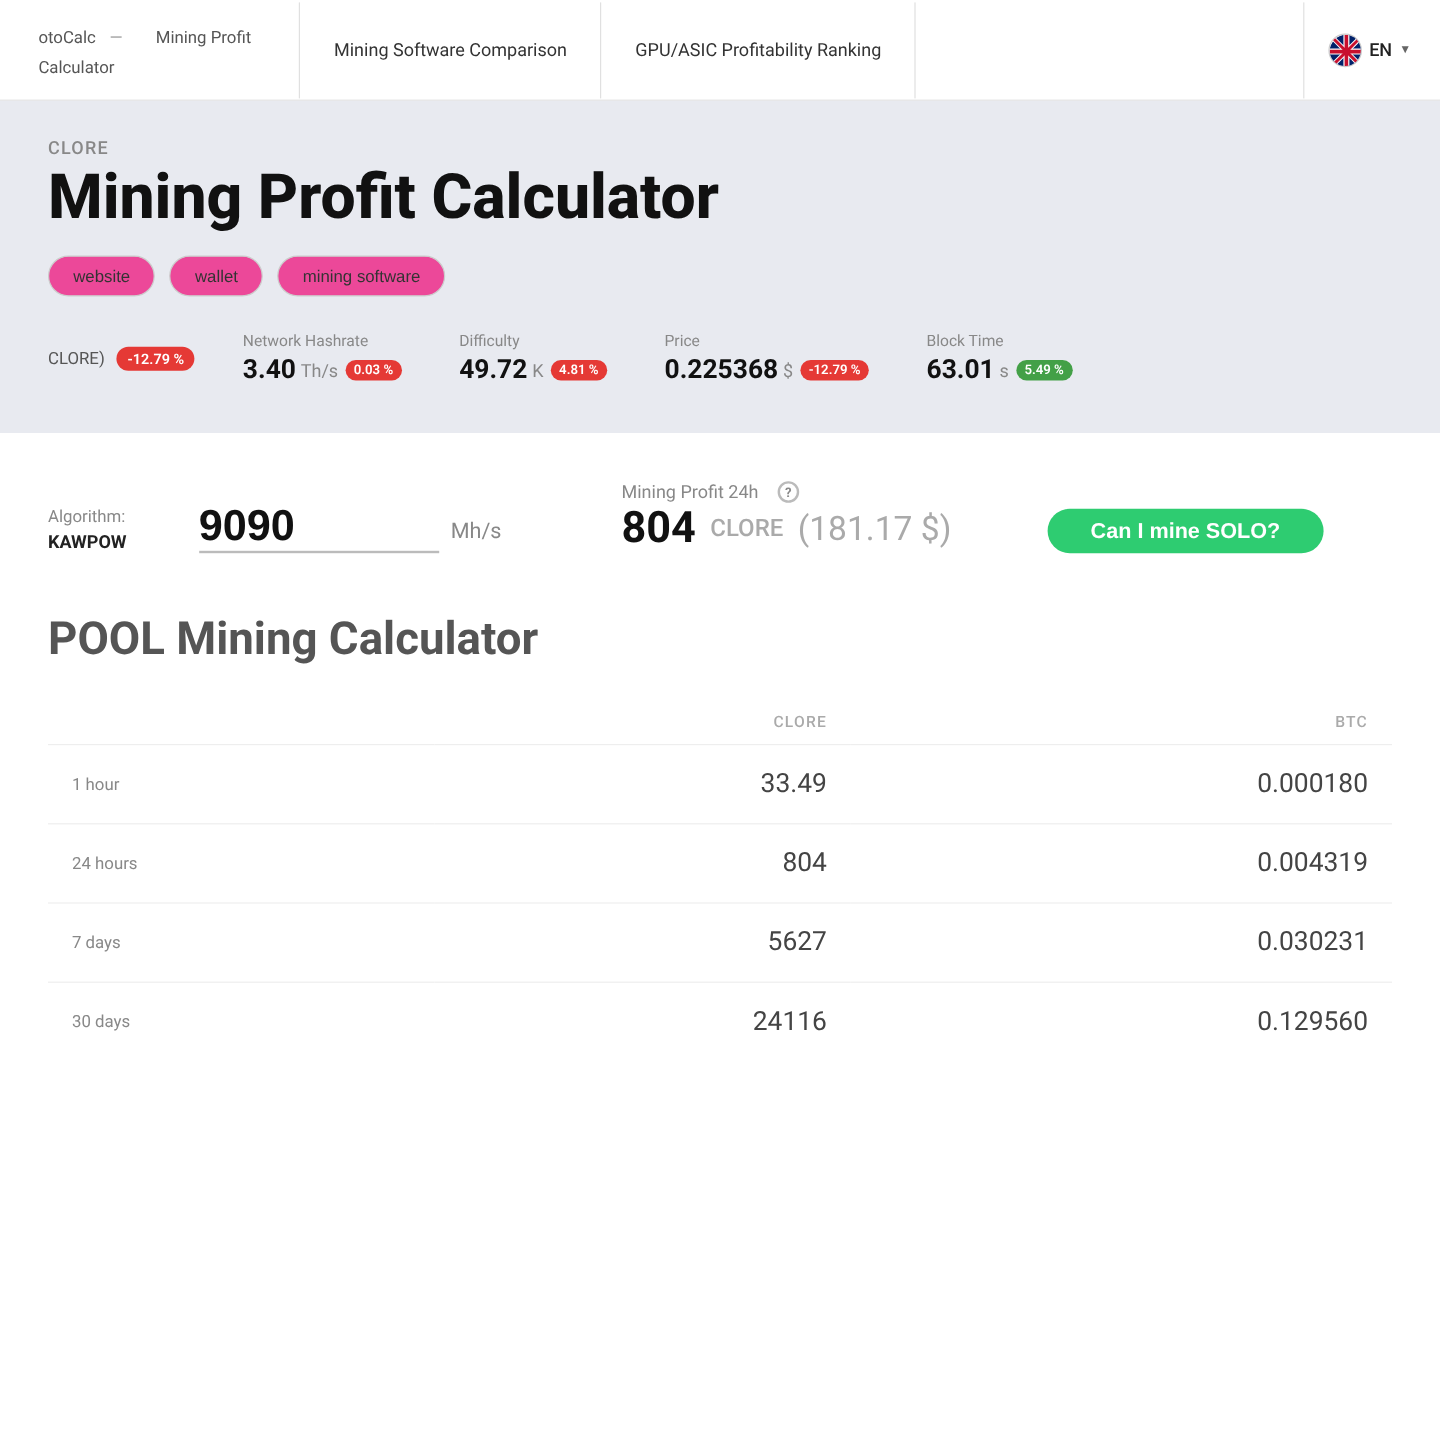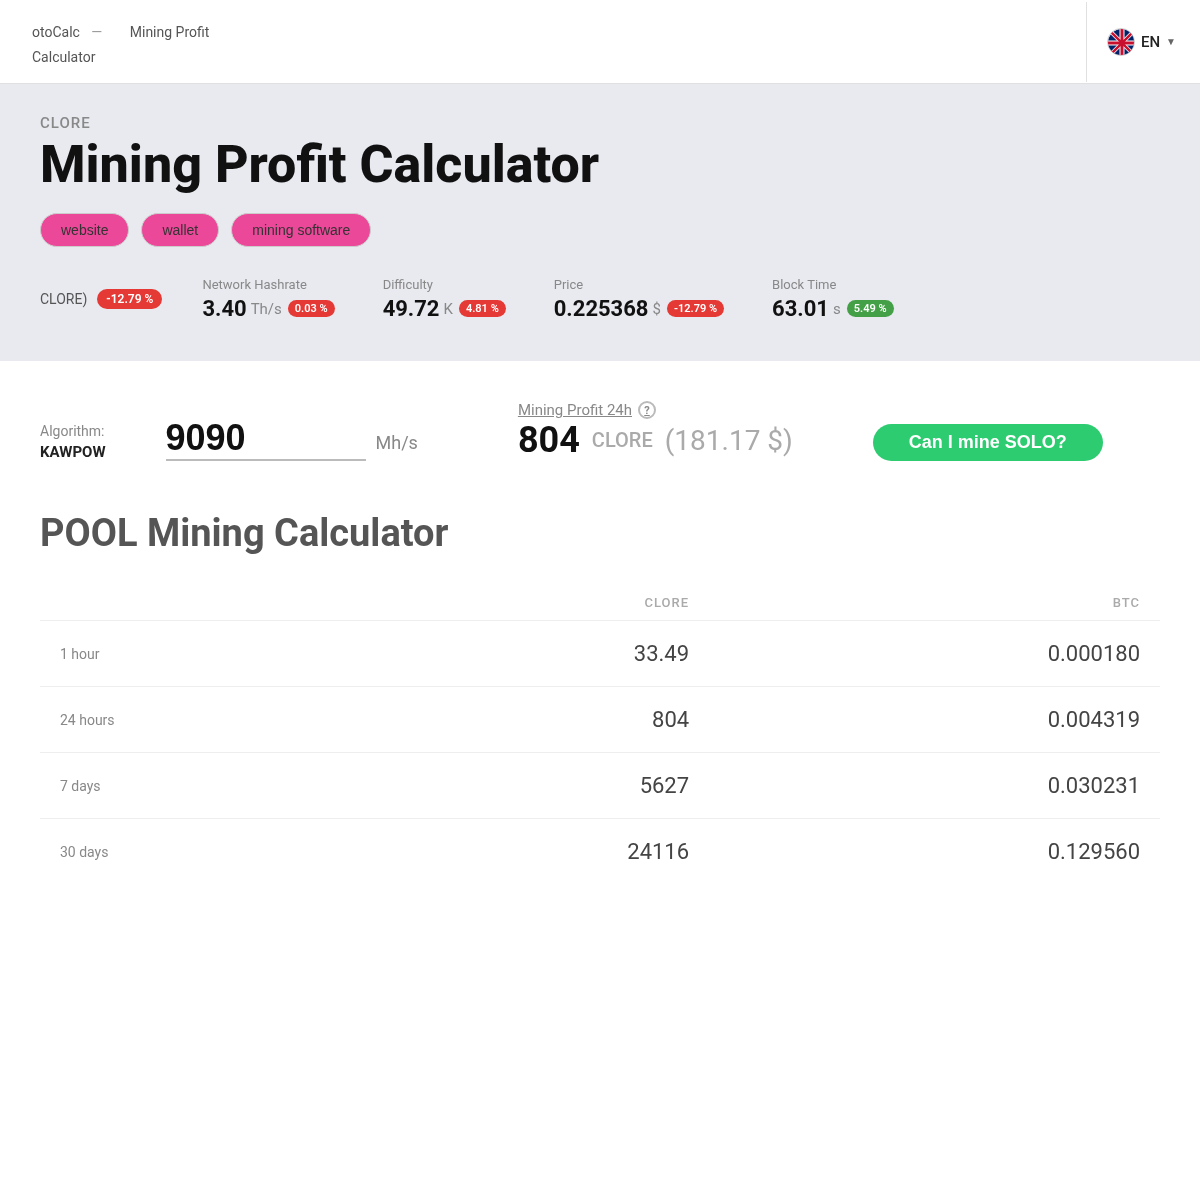--- a/index.html
+++ b/index.html
@@ -212,22 +212,21 @@
     .hashrate-unit {
       font-size: 18px;
       color: #888;
       margin-bottom: 8px;
     }
     .profit-label {
       color: #888;
       font-size: 15px;
       display: flex;
       align-items: center;
-      gap: 6px;
-      text-decoration: underline;
+      gap: 16px;
     }
     .help-icon {
       display: inline-flex;
       align-items: center;
       justify-content: center;
       width: 18px;
       height: 18px;
       border-radius: 50%;
       border: 2px solid #bbb;
       color: #888;
@@ -306,20 +305,24 @@
       font-size: 14px;
     }
   </style>
 </head>
 <body>
 
 <header class="header">
   <div class="header-logo">
     <span>otoCalc</span><span class="separator"> — </span><span class="sub"><span>Mining Profit</span><br><span>Calculator</span></span>
   </div>
+  <nav class="header-nav">
+    <a href="#">Mining Software Comparison</a>
+    <a href="#">GPU/ASIC Profitability Ranking</a>
+  </nav>
   <div class="header-lang">
     <span class="flag-icon">
       <svg width="28" height="28" viewBox="0 0 28 28" xmlns="http://www.w3.org/2000/svg">
         <circle cx="14" cy="14" r="14" fill="#012169"></circle>
         <line x1="0" y1="0" x2="28" y2="28" stroke="#fff" stroke-width="4"></line>
         <line x1="28" y1="0" x2="0" y2="28" stroke="#fff" stroke-width="4"></line>
         <line x1="14" y1="0" x2="14" y2="28" stroke="#fff" stroke-width="5"></line>
         <line x1="0" y1="14" x2="28" y2="14" stroke="#fff" stroke-width="5"></line>
         <line x1="0" y1="0" x2="28" y2="28" stroke="#C8102E" stroke-width="2.5"></line>
         <line x1="28" y1="0" x2="0" y2="28" stroke="#C8102E" stroke-width="2.5"></line>

